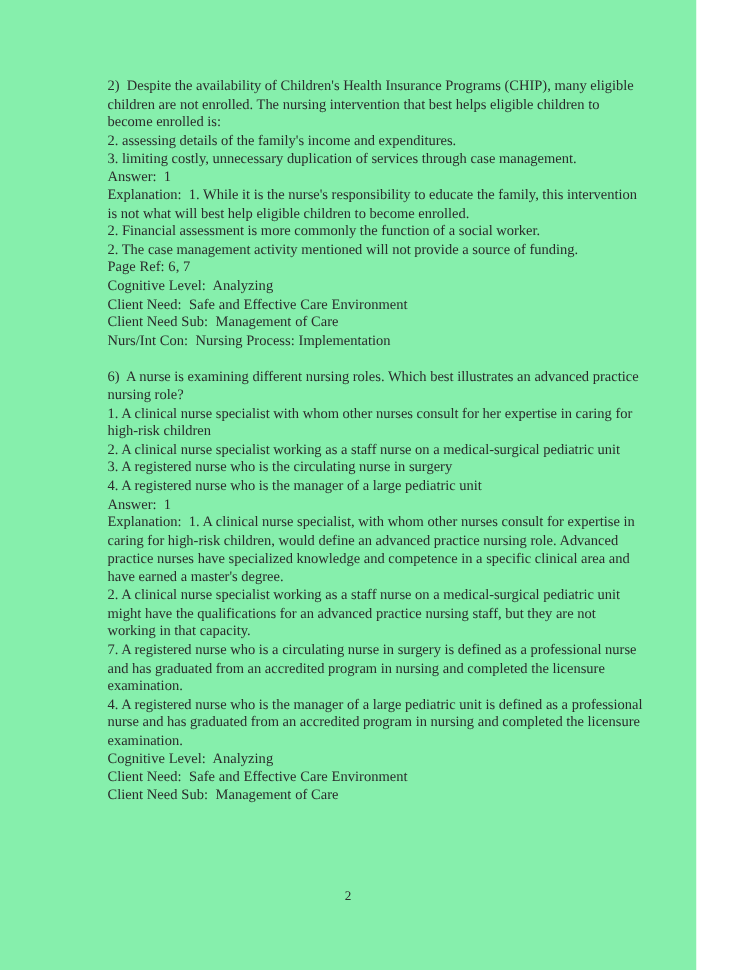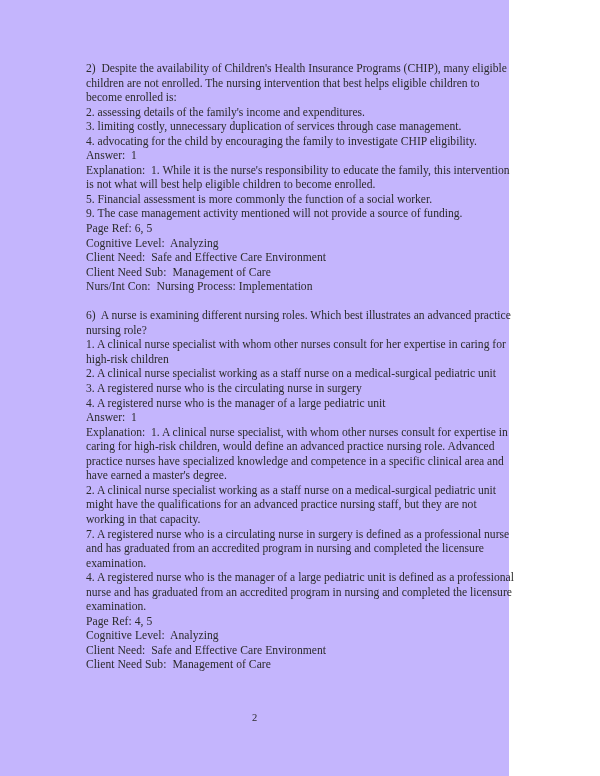--- a/index.html
+++ b/index.html
@@ -11,23 +11,23 @@
   body {
     width: 600px;
     height: 776px;
     font-family: "Liberation Serif", "DejaVu Serif", serif;
     color: #2a2a2a;
     -webkit-font-smoothing: antialiased;
     overflow: hidden;
   }
   .page {
     position: relative;
-    width: 509px;
+    width: 557px;
     height: 776px;
-    background: #c4b5fd;
+    background: #86efac;
     box-sizing: border-box;
   }
   .page-body {
     position: absolute;
     left: 86px;
     top: 62px;
     width: 428px;
   }
   .block {
     margin: 0;
@@ -69,46 +69,44 @@
 </head>
 <body>
 
 <div class="page">
   <div class="page-body">
 
     <div class="block">
       <p class="para">2)  Despite the availability of Children's Health Insurance Programs (CHIP), many eligible children are not enrolled. The nursing intervention that best helps eligible children to become enrolled is:</p>
       <p class="para">2. assessing details of the family's income and expenditures.</p>
       <p class="para">3. limiting costly, unnecessary duplication of services through case management.</p>
-      <p class="para">4. advocating for the child by encouraging the family to investigate CHIP eligibility.</p>
       <p class="para">Answer:  1</p>
       <p class="para">Explanation:  1. While it is the nurse's responsibility to educate the family, this intervention is not what will best help eligible children to become enrolled.</p>
-      <p class="para">5. Financial assessment is more commonly the function of a social worker.</p>
-      <p class="para">9. The case management activity mentioned will not provide a source of funding.</p>
-      <p class="line">Page Ref: 6, 5</p>
+      <p class="para">2. Financial assessment is more commonly the function of a social worker.</p>
+      <p class="para">2. The case management activity mentioned will not provide a source of funding.</p>
+      <p class="line">Page Ref: 6, 7</p>
       <p class="line">Cognitive Level:  Analyzing</p>
       <p class="line">Client Need:  Safe and Effective Care Environment</p>
       <p class="line">Client Need Sub:  Management of Care</p>
       <p class="line">Nurs/Int Con:  Nursing Process: Implementation</p>
     </div>
 
     <div class="spacer"></div>
 
     <div class="block">
       <p class="para">6)  A nurse is examining different nursing roles. Which best illustrates an advanced practice nursing role?</p>
       <p class="para">1. A clinical nurse specialist with whom other nurses consult for her expertise in caring for high-risk children</p>
       <p class="para">2. A clinical nurse specialist working as a staff nurse on a medical-surgical pediatric unit</p>
       <p class="para">3. A registered nurse who is the circulating nurse in surgery</p>
       <p class="para">4. A registered nurse who is the manager of a large pediatric unit</p>
       <p class="para">Answer:  1</p>
       <p class="para">Explanation:  1. A clinical nurse specialist, with whom other nurses consult for expertise in caring for high-risk children, would define an advanced practice nursing role. Advanced practice nurses have specialized knowledge and competence in a specific clinical area and have earned a master's degree.</p>
       <p class="para">2. A clinical nurse specialist working as a staff nurse on a medical-surgical pediatric unit might have the qualifications for an advanced practice nursing staff, but they are not working in that capacity.</p>
       <p class="para">7. A registered nurse who is a circulating nurse in surgery is defined as a professional nurse and has graduated from an accredited program in nursing and completed the licensure examination.</p>
       <p class="para">4. A registered nurse who is the manager of a large pediatric unit is defined as a professional nurse and has graduated from an accredited program in nursing and completed the licensure examination.</p>
-      <p class="line">Page Ref: 4, 5</p>
       <p class="line">Cognitive Level:  Analyzing</p>
       <p class="line">Client Need:  Safe and Effective Care Environment</p>
       <p class="line">Client Need Sub:  Management of Care</p>
     </div>
 
   </div>
 
   <div class="page-number">2</div>
 </div>
 

